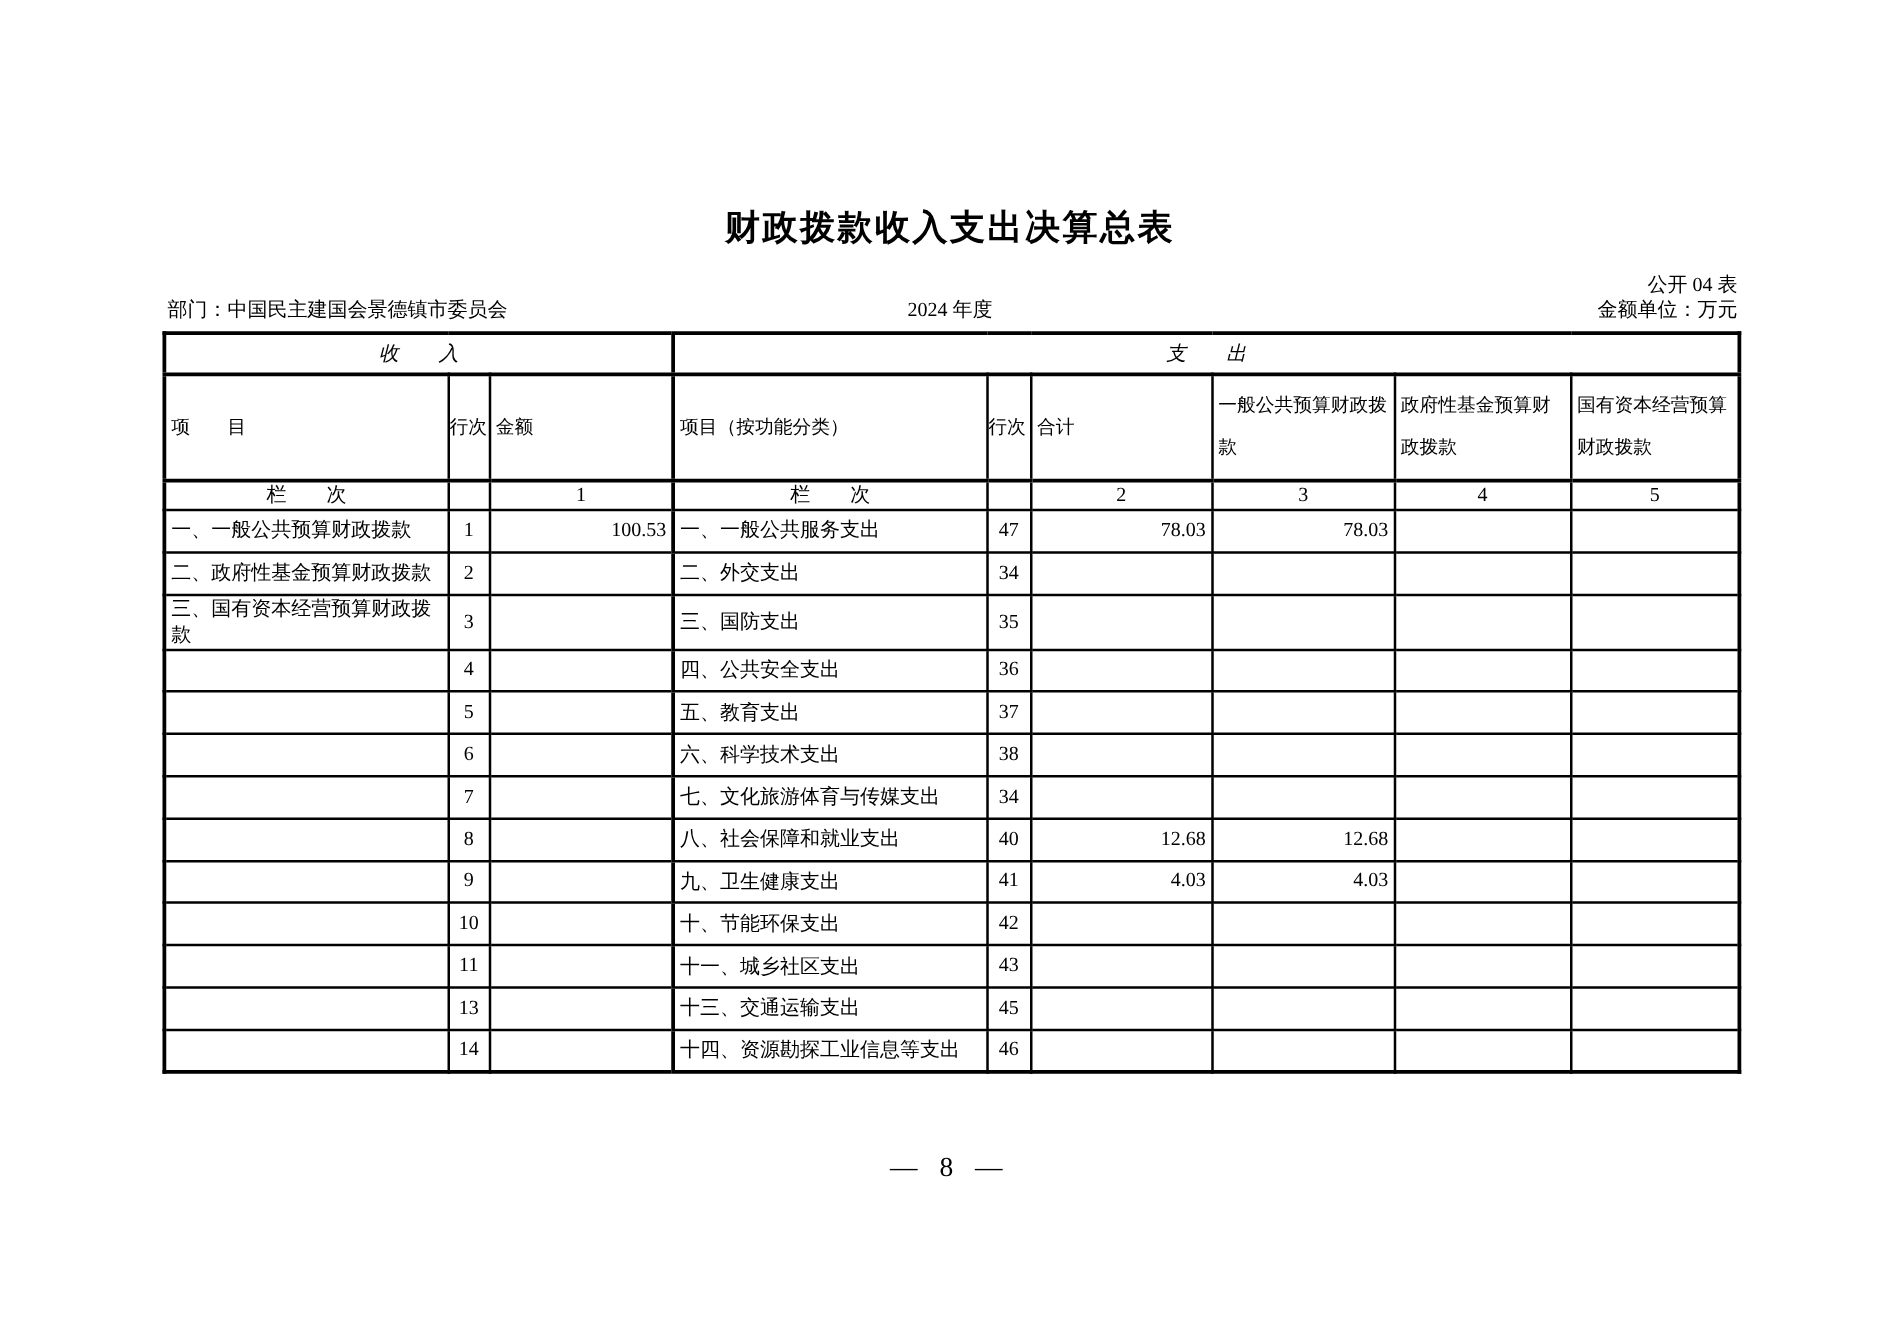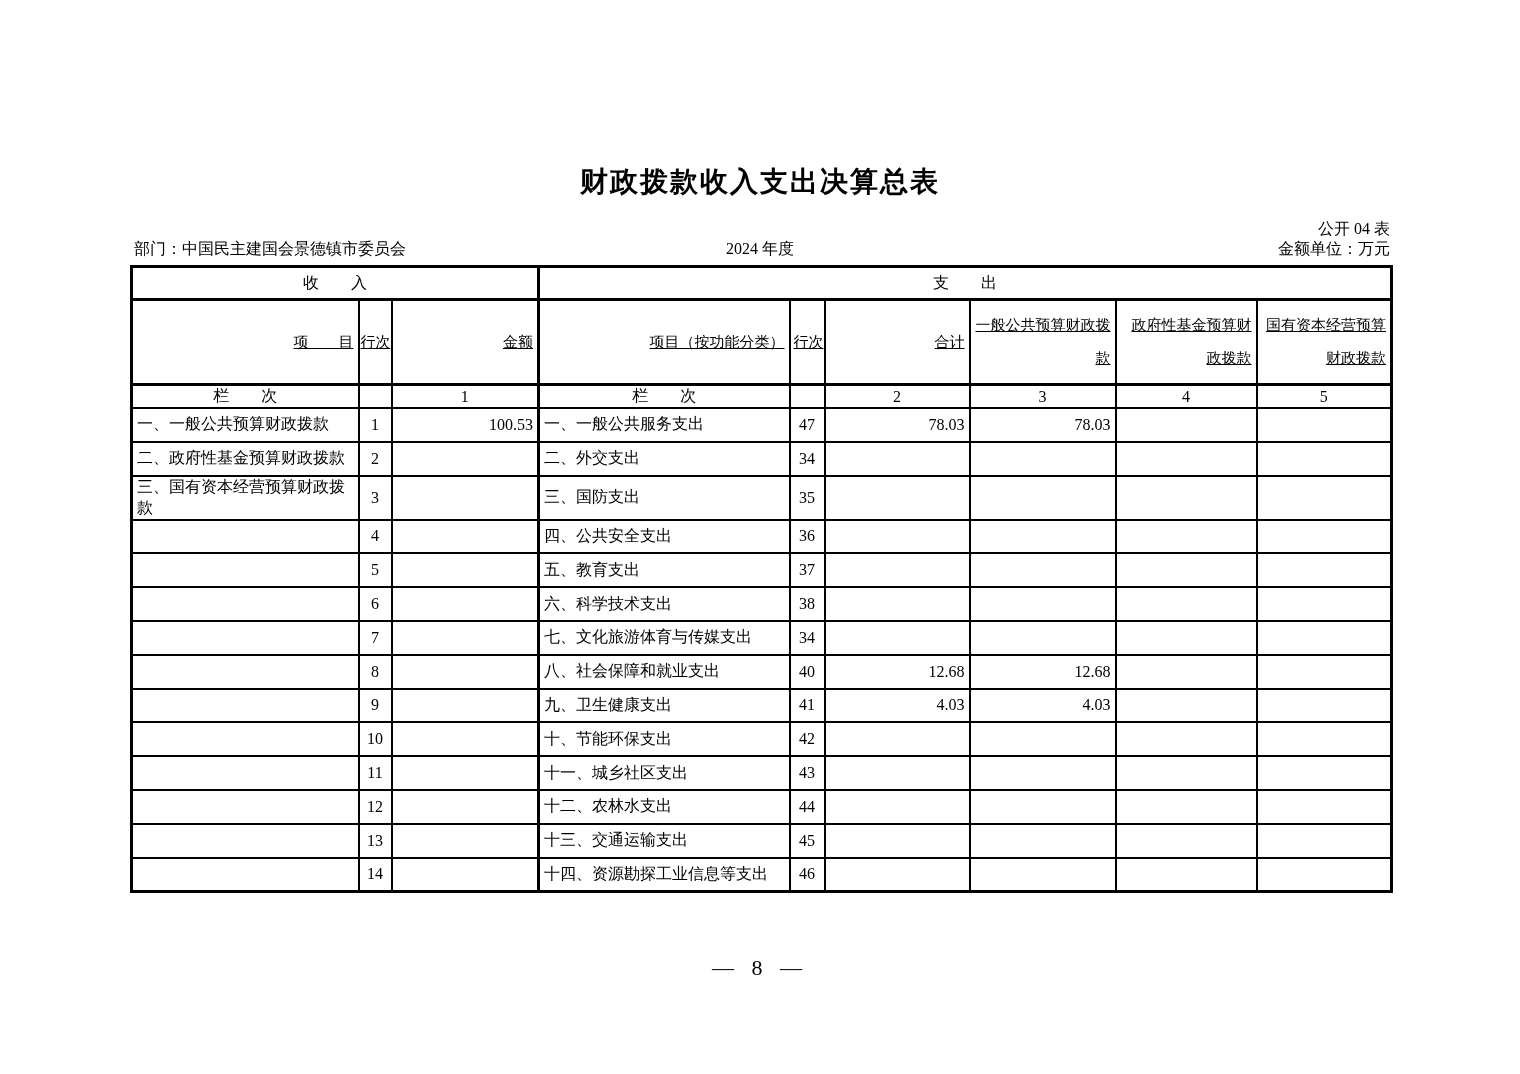--- a/index.html
+++ b/index.html
@@ -51,28 +51,28 @@
     font-size: 16px;
     overflow: hidden;
     padding: 0 4px;
     vertical-align: middle;
   }
   tr.section-row th {
     height: 33px;
     border-bottom: 3px solid #000;
     text-align: center;
     font-size: 16px;
+    font-style: italic;
   }
   tr.header-row th {
     height: 85px;
     border-bottom: 3px solid #000;
-    text-align: right;
+    text-align: left;
     line-height: 2.2;
     font-size: 15px;
-    text-decoration: underline;
   }
   tr.header-row th.th-line { padding: 0; word-break: break-all; }
   tr.index-row td { height: 20px; text-align: center; }
   tbody.grid td { height: 33.8px; }
   td.c-item { text-align: left; padding-left: 8px; }
   td.c-line { text-align: center; padding: 0; }
   td.c-amt  { text-align: right; padding-right: 10px; }
   
   tr.header-row > *:nth-child(4),
   tr.index-row  > *:nth-child(4),
@@ -258,31 +258,20 @@
     <td class="c-amt"></td>
     <td class="c-item">十一、城乡社区支出</td>
     <td class="c-line">43</td>
     <td class="c-amt"></td>
     <td class="c-amt"></td>
     <td class="c-amt"></td>
     <td class="c-amt"></td>
   </tr>
         <tr>
     <td class="c-item"></td>
-    <td class="c-line">12</td>
-    <td class="c-amt"></td>
-    <td class="c-item">十二、农林水支出</td>
-    <td class="c-line">44</td>
-    <td class="c-amt"></td>
-    <td class="c-amt"></td>
-    <td class="c-amt"></td>
-    <td class="c-amt"></td>
-  </tr>
-        <tr>
-    <td class="c-item"></td>
     <td class="c-line">13</td>
     <td class="c-amt"></td>
     <td class="c-item">十三、交通运输支出</td>
     <td class="c-line">45</td>
     <td class="c-amt"></td>
     <td class="c-amt"></td>
     <td class="c-amt"></td>
     <td class="c-amt"></td>
   </tr>
         <tr>

